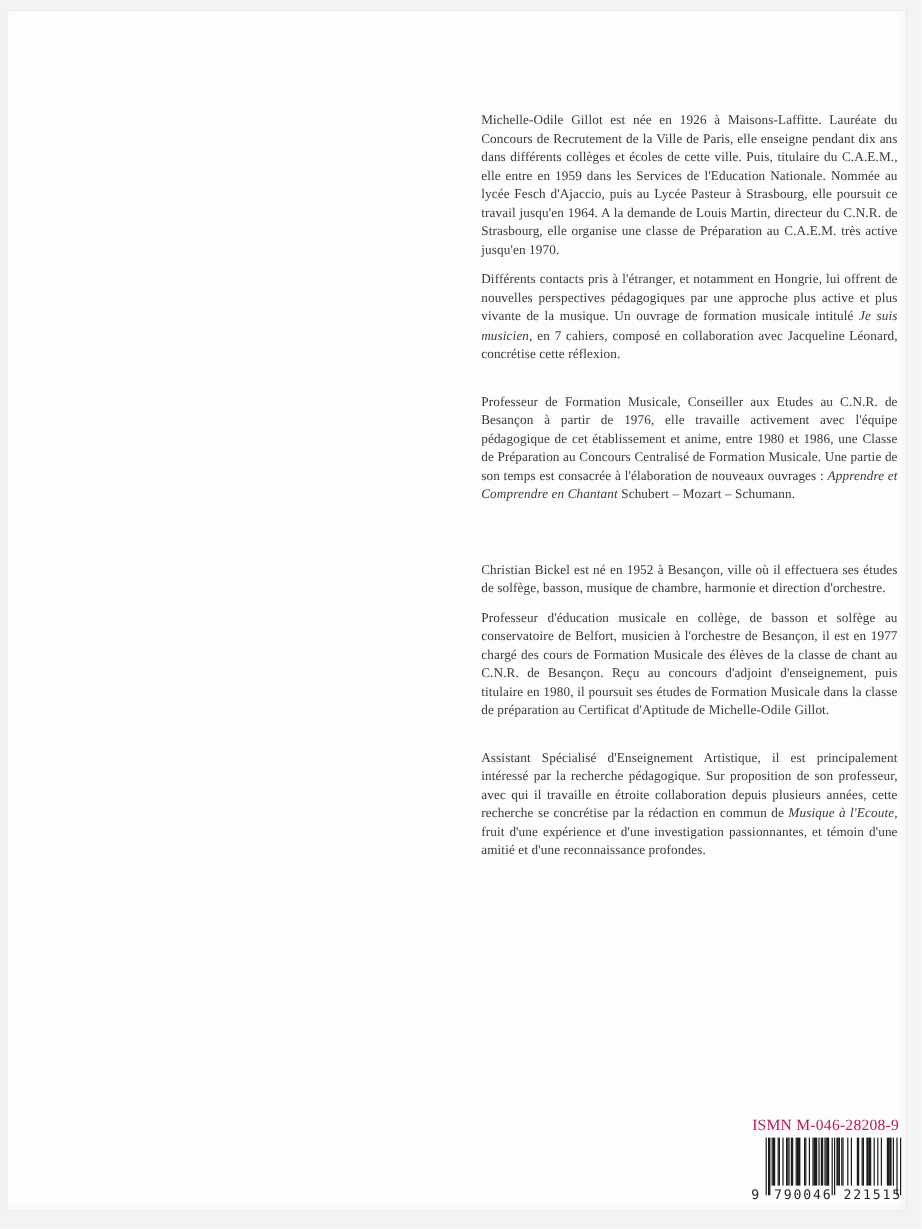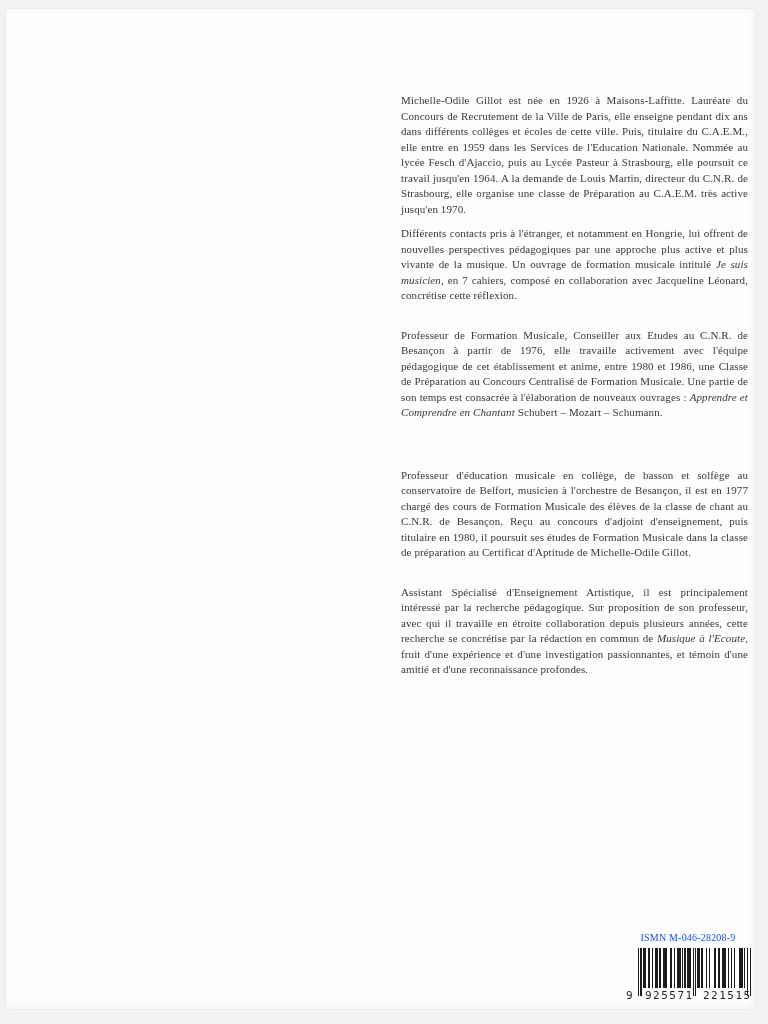--- a/index.html
+++ b/index.html
@@ -30,22 +30,22 @@
   }
   .bio p{margin:0 0 9px 0;}
   .bio p:last-child{margin-bottom:0;margin-top:24px;}
   .bio + .bio{margin-top:47px;}
   em{font-style:italic;}
   .barcode-block{
     position:absolute;left:612px;top:921px;width:140px;
   }
   .ismn{
     font-family:"Liberation Serif",serif;
-    font-size:10px;line-height:15px;
-    color:#1d4ed8;letter-spacing:0.2px;
+    font-size:13px;line-height:15px;
+    color:#be185d;letter-spacing:0.2px;
     text-align:center;white-space:nowrap;
   }
   .barcode{position:relative;height:62px;margin-top:3px;}
   .bars{position:absolute;left:20px;top:0;display:flex;}
   .module{flex:none;width:1.2px;height:40px;}
   .module.bar{background:var(--bar);}
   .module.bar.guard{height:48px;}
   .digits{
     position:absolute;left:0;right:0;top:41px;height:14px;
     font-family:"DejaVu Sans Mono",monospace;
@@ -63,20 +63,21 @@
 
   <div class="bio-column">
 
     <div class="bio">
       <p>Michelle-Odile Gillot est née en 1926 à Maisons-Laffitte. Lauréate du Concours de Recrutement de la Ville de Paris, elle enseigne pendant dix ans dans différents collèges et écoles de cette ville. Puis, titulaire du C.A.E.M., elle entre en 1959 dans les Services de l'Education Nationale. Nommée au lycée Fesch d'Ajaccio, puis au Lycée Pasteur à Strasbourg, elle poursuit ce travail jusqu'en 1964. A la demande de Louis Martin, directeur du C.N.R. de Strasbourg, elle organise une classe de Préparation au C.A.E.M. très active jusqu'en 1970.</p>
       <p>Différents contacts pris à l'étranger, et notamment en Hongrie, lui offrent de nouvelles perspectives pédagogiques par une approche plus active et plus vivante de la musique. Un ouvrage de formation musicale intitulé <em>Je suis musicien</em>, en 7 cahiers, composé en collaboration avec Jacqueline Léonard, concrétise cette réflexion.</p>
       <p>Professeur de Formation Musicale, Conseiller aux Etudes au C.N.R. de Besançon à partir de 1976, elle travaille activement avec l'équipe pédagogique de cet établissement et anime, entre 1980 et 1986, une Classe de Préparation au Concours Centralisé de Formation Musicale. Une partie de son temps est consacrée à l'élaboration de nouveaux ouvrages : <em>Apprendre et Comprendre en Chantant</em> Schubert – Mozart – Schumann.</p>
     </div>
 
     <div class="bio">
+      <p>Christian Bickel est né en 1952 à Besançon, ville où il effectuera ses études de solfège, basson, musique de chambre, harmonie et direction d'orchestre.</p>
       <p>Professeur d'éducation musicale en collège, de basson et solfège au conservatoire de Belfort, musicien à l'orchestre de Besançon, il est en 1977 chargé des cours de Formation Musicale des élèves de la classe de chant au C.N.R. de Besançon. Reçu au concours d'adjoint d'enseignement, puis titulaire en 1980, il poursuit ses études de Formation Musicale dans la classe de préparation au Certificat d'Aptitude de Michelle-Odile Gillot.</p>
       <p>Assistant Spécialisé d'Enseignement Artistique, il est principalement intéressé par la recherche pédagogique. Sur proposition de son professeur, avec qui il travaille en étroite collaboration depuis plusieurs années, cette recherche se concrétise par la rédaction en commun de <em>Musique à l'Ecoute</em>, fruit d'une expérience et d'une investigation passionnantes, et témoin d'une amitié et d'une reconnaissance profondes.</p>
     </div>
 
   </div>
 
   <div class="barcode-block">
     <div class="ismn">ISMN M-046-28208-9</div>
     <div class="barcode">
       <div class="bars">
@@ -171,19 +172,19 @@
           <span class="module"></span>
           <span class="module bar"></span>
           <span class="module"></span>
           <span class="module"></span>
           <span class="module bar guard"></span>
           <span class="module guard"></span>
           <span class="module bar guard"></span>
         </div>
       <div class="digits">
         <span class="d0">9</span>
-        <span class="d1">925571</span>
+        <span class="d1">790046</span>
         <span class="d2">221515</span>
       </div>
     </div>
   </div>
 
 </div>
 
 </body></html>

